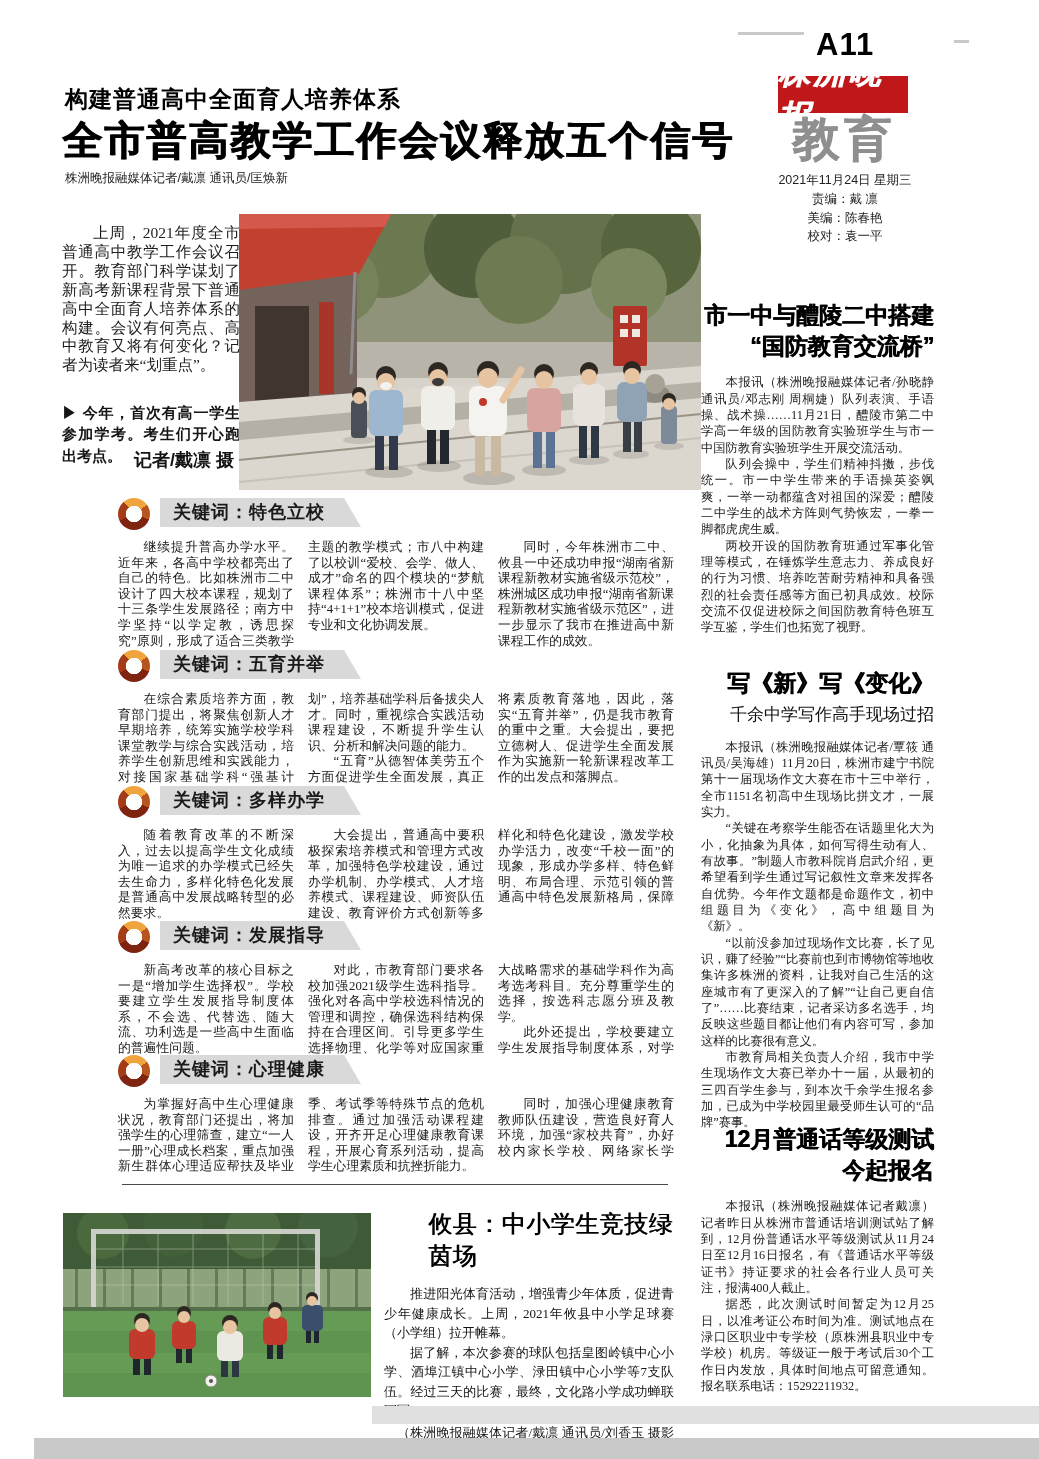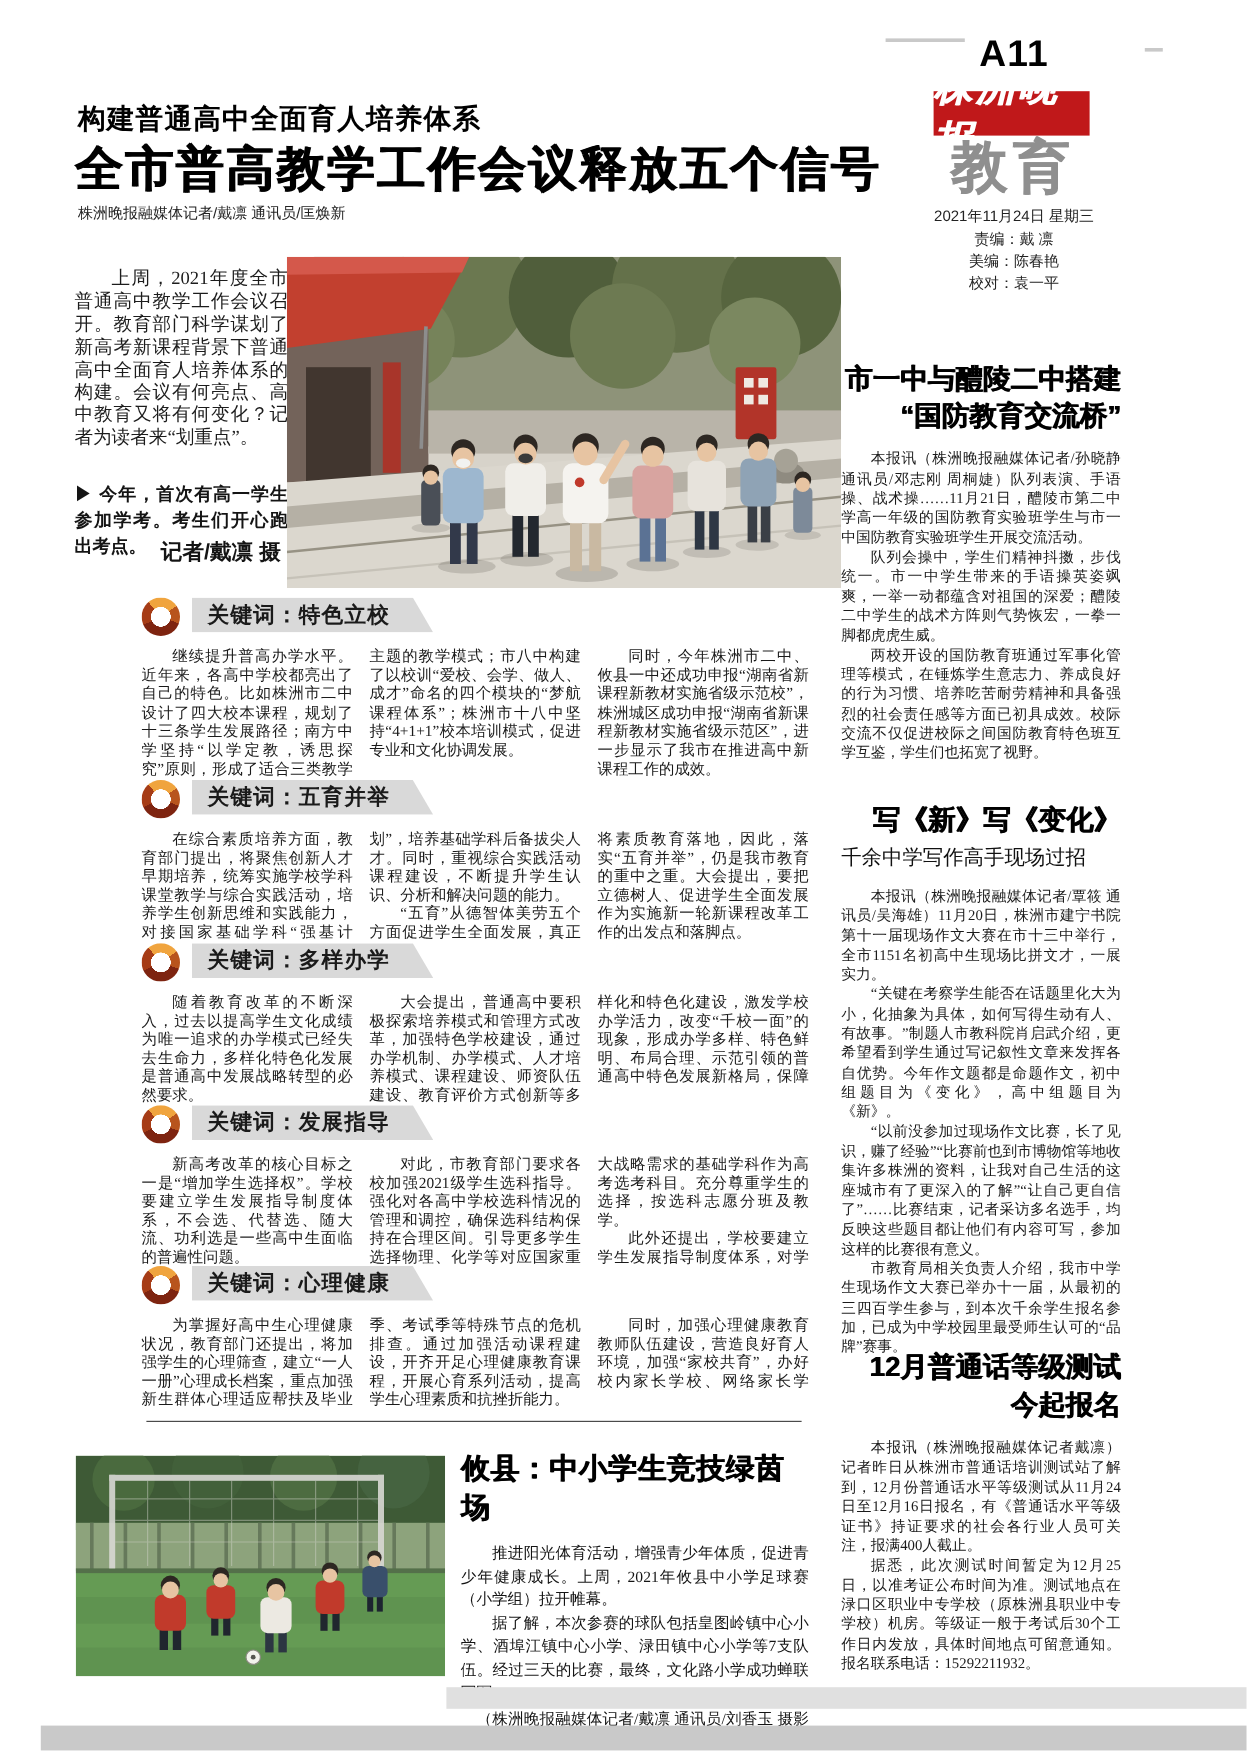--- a/index.html
+++ b/index.html
@@ -50,31 +50,31 @@
   .kw-body p { text-indent:2em; }
   .s1 { top:498px; } .s1 .kw-body { height:110px; }
   .s2 { top:650px; } .s2 .kw-body { height:96px; }
   .s3 { top:786px; } .s3 .kw-body { height:96px; }
   .s4 { top:921px; } .s4 .kw-body { height:96px; }
   .s5 { top:1055px; } .s5 .kw-body { height:80px; }
   .divider { position:absolute; left:122px; top:1184px; width:546px; height:1px; background:#4a4a4a; }
   
   .bottom-photo { position:absolute; left:63px; top:1213px; width:308px; height:184px; overflow:hidden; }
   .bottom-article { position:absolute; left:384px; top:1208px; width:290px; }
-  .bottom-title { font-family:"Liberation Sans", sans-serif; font-weight:700; font-size:24px;
-    letter-spacing:0.5px; color:#000; text-shadow:0.8px 0 0 #000; }
+  .bottom-title { font-family:"Liberation Sans", sans-serif; font-weight:400; font-size:24px;
+    letter-spacing:0.5px; color:#000; text-shadow:0.8px 0 0 #000;margin-left:44px; }
   .bottom-body { margin-top:12px; font-size:13px; line-height:1.5; text-align:justify; }
   .bottom-body p { text-indent:2em; }
   .bottom-credit { margin-top:2px; font-size:13px; line-height:1.5; text-align:justify; text-indent:1em; }
   
   .side-art { position:absolute; left:701px; width:233px; }
   .side-title { font-family:Liberation Sans, sans-serif; font-weight:900; font-size:23px;
     line-height:1.33; color:#000; text-shadow:0.8px 0 0 #000;text-align:right; }
   .side-title p { margin:0; }
-  .side-sub { margin-top:4px; font-family:"Liberation Sans", sans-serif; font-weight:400; font-size:17px; color:#111; }
+  .side-sub { margin-top:4px; font-family:"Liberation Sans", sans-serif; font-weight:400; font-size:17px; color:#111;text-align:right; }
   .side-body { margin-top:13px; font-size:12.3px; line-height:1.33; text-align:justify; color:#1a1a1a; }
   .side-body p { text-indent:2em; }
   .a1 { top:300px; } .a2 { top:668px; } .a3 { top:1124px; }
   
   .edge-band { position:absolute; left:372px; top:1406px; width:667px; height:18px; background:#e0e0e0; }
   .edge-bottom { position:absolute; left:34px; top:1438px; width:1005px; height:21px; background:#c9c9c9; }
 </style>
 </head>
 <body>
 

